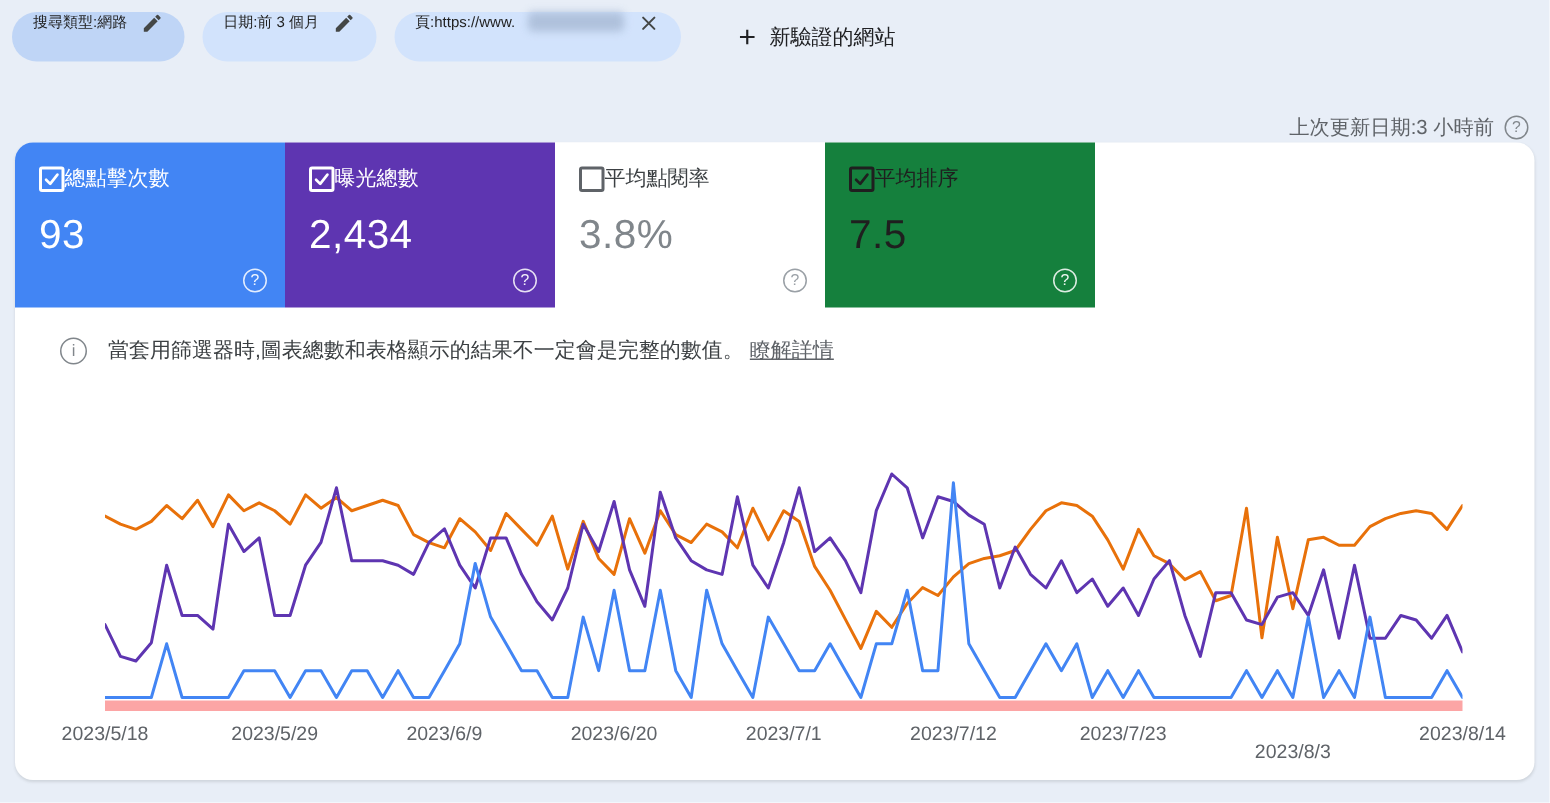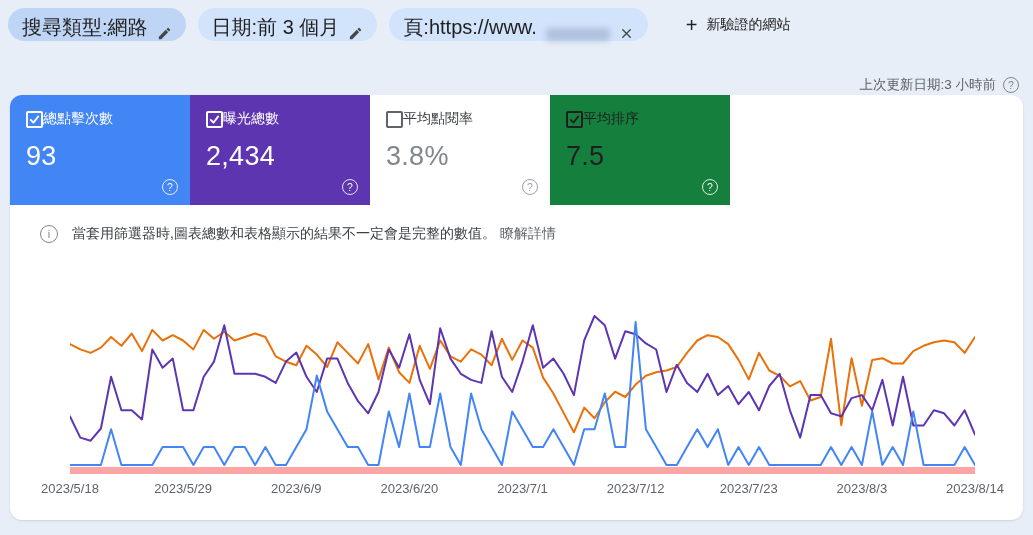--- a/index.html
+++ b/index.html
@@ -7,22 +7,22 @@
     width:1033px;height:535px;overflow:hidden;position:relative;
     background:#e8eef7;
     font-family:"Liberation Sans","DejaVu Sans",sans-serif;
     color:#202124;
     -webkit-font-smoothing:antialiased;
   }
   
   .chips{position:absolute;top:8px;left:8px;display:flex;align-items:center;gap:12px;}
   .chip{
     height:33px;border-radius:17px;background:#d2e3fc;
-    display:flex;align-items:flex-end;gap:9px;padding:0 14px;
-    font-size:20px;font-weight:500;color:#1f1f1f;cursor:pointer;white-space:nowrap;
+    display:flex;align-items:flex-start;gap:9px;padding:0 14px;
+    font-size:10px;font-weight:500;color:#1f1f1f;cursor:pointer;white-space:nowrap;
   }
   .chip.first{background:#bfd5f6;}
   .chip svg{flex:0 0 auto;display:block;}
   .masked-blob{display:inline-block;width:64px;height:13px;border-radius:3px;
     background:#a9bbd6;filter:blur(3px);opacity:.85;}
   .add-site{
     display:flex;align-items:center;gap:9px;margin-left:20px;
     font-size:14px;font-weight:500;color:#202124;cursor:pointer;background:none;border:none;
     font-family:inherit;
   }
@@ -64,21 +64,21 @@
     display:flex;align-items:center;justify-content:center;font-size:10.5px;cursor:pointer;
     box-sizing:border-box;
   }
   .m2 .help{border-color:#9aa0a6;color:#9aa0a6;}
   
   .notice{
     position:absolute;top:130px;left:30px;display:flex;align-items:center;gap:14px;
     font-size:14px;color:#3c4043;
   }
   .notice .circle-icon{width:18px;height:18px;font-size:11px;}
-  .notice a{color:#5f6368;cursor:pointer;margin-left:4px;}
+  .notice a{color:#5f6368;text-decoration:underline;cursor:pointer;margin-left:4px;}
   
   .chart{position:absolute;left:60px;right:48px;top:210px;}
   .chart svg{display:block;width:100%;height:162px;}
   .ticks{position:relative;height:24px;border-top:7px solid #fca5a5;}
   .tick{
     position:absolute;top:7px;transform:translateX(-50%);
     font-size:13px;color:#5f6368;white-space:nowrap;
   }
 </style>
 </head>
@@ -182,18 +182,18 @@
         <polyline points="0.0,160.0 10.3,160.0 20.6,160.0 30.9,160.0 41.1,124.2 51.4,160.0 61.7,160.0 72.0,160.0 82.3,160.0 92.6,142.1 102.8,142.1 113.1,142.1 123.4,160.0 133.7,142.1 144.0,142.1 154.3,160.0 164.5,142.1 174.8,142.1 185.1,160.0 195.4,142.1 205.7,160.0 216.0,160.0 226.3,142.1 236.5,124.2 246.8,70.6 257.1,106.4 267.4,124.2 277.7,142.1 288.0,142.1 298.2,160.0 308.5,160.0 318.8,106.4 329.1,142.1 339.4,88.5 349.7,142.1 359.9,142.1 370.2,88.5 380.5,142.1 390.8,160.0 401.1,88.5 411.4,124.2 421.6,142.1 431.9,160.0 442.2,106.4 452.5,124.2 462.8,142.1 473.1,142.1 483.4,124.2 493.6,142.1 503.9,160.0 514.2,124.2 524.5,124.2 534.8,88.5 545.1,142.1 555.3,142.1 565.6,16.9 575.9,124.2 586.2,142.1 596.5,160.0 606.8,160.0 617.0,142.1 627.3,124.2 637.6,142.1 647.9,124.2 658.2,160.0 668.5,142.1 678.8,160.0 689.0,142.1 699.3,160.0 709.6,160.0 719.9,160.0 730.2,160.0 740.5,160.0 750.7,160.0 761.0,142.1 771.3,160.0 781.6,142.1 791.9,160.0 802.2,106.4 812.4,160.0 822.7,142.1 833.0,160.0 843.3,106.4 853.6,160.0 863.9,160.0 874.1,160.0 884.4,160.0 894.7,142.1 905.0,160.0" fill="none" stroke="#4285f4" stroke-width="2" stroke-linejoin="round" stroke-linecap="round" vector-effect="non-scaling-stroke"></polyline>
       </svg>
     <div class="ticks">
         <div class="tick" style="left: 0%;">2023/5/18</div>
         <div class="tick" style="left: 12.5%;">2023/5/29</div>
         <div class="tick" style="left: 25%;">2023/6/9</div>
         <div class="tick" style="left: 37.5%;">2023/6/20</div>
         <div class="tick" style="left: 50%;">2023/7/1</div>
         <div class="tick" style="left: 62.5%;">2023/7/12</div>
         <div class="tick" style="left: 75%;">2023/7/23</div>
-        <div class="tick" style="left: 87.5%;">2023/8/3</div>
+        <div class="tick" style="left: 87.5%; margin-top: 12px;">2023/8/3</div>
         <div class="tick" style="left: 100%;">2023/8/14</div>
       </div>
   </div>
 
 </div>
 
 </body></html>

